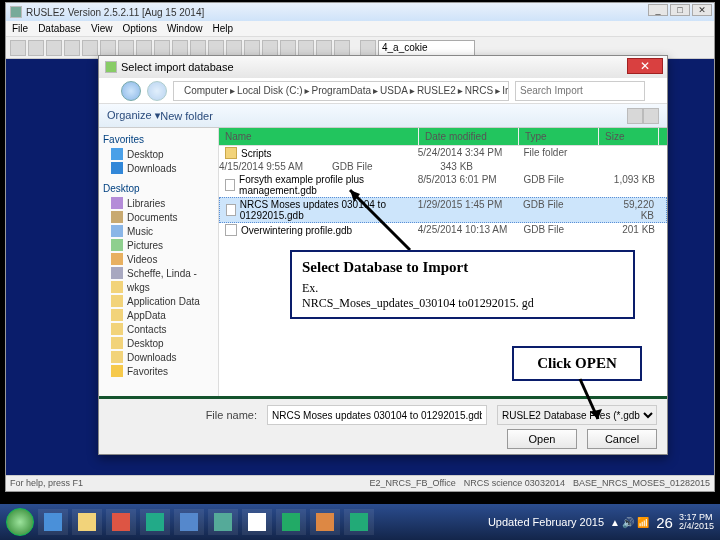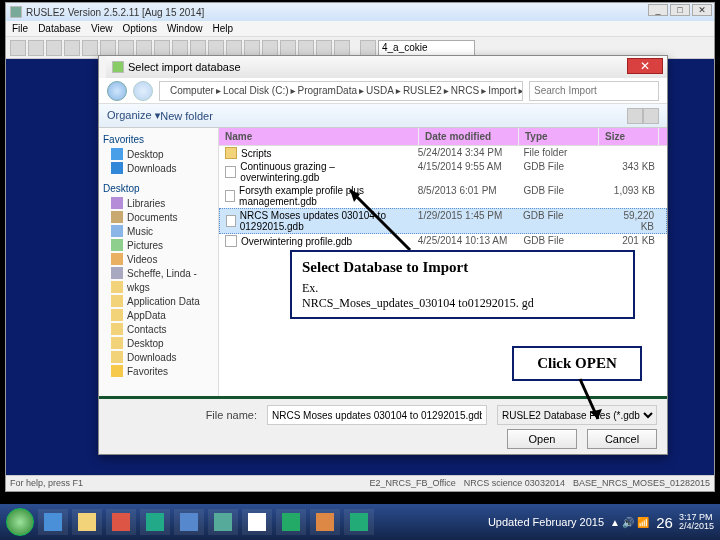--- a/index.html
+++ b/index.html
@@ -90,37 +90,36 @@
     box-shadow:0 4px 10px rgba(0,0,0,.4);
     display:flex; flex-direction:column;
   }
   .dlg-title {
     height:22px;
     background:linear-gradient(#f9f9f9,#e6e6e6);
     display:flex; align-items:center;
     padding:0 6px;
     font-size:11px;
     position:relative;
-    margin-left:7px;
   }
   .dlg-close {
     position:absolute; right:4px; top:2px;
     width:36px; height:16px;
     background:#d94040;
     border:1px solid #a02020;
     color:#fff;
     display:flex;align-items:center;justify-content:center;
     font-size:12px;
   }
   .dlg-bc {
     height:26px;
     display:flex; align-items:center;
     background:#fff;
     border-bottom:1px solid #ddd;
-    padding:0 8px;
+    padding:0 22px;
     gap:6px;
   }
   .bc-nav {
     width:20px;height:20px;border-radius:10px;
     background:radial-gradient(#cde5fb,#8ab6e7);
     border:1px solid #7aa;
   }
   .bc-path {
     flex:1;
     height:20px;
@@ -185,23 +184,22 @@
   .ic-usr{background:#a8a8c0;}
   .ic-fol{background:#f2d37a;}
   .dlg-list {
     flex:1;
     overflow:hidden;
     font-size:10px;
   }
   .listhead {
     display:flex;
     border-bottom:1px solid #ddd;
-    background:#f0abfc;
+    background:#22c55e;
     color:#555;
-    font-weight:bold;
   }
   .listhead div { padding:3px 6px; border-right:1px solid #eee; }
   .hn{width:200px;} .hd{width:100px;} .ht{width:80px;} .hs{width:60px;}
   .row {
     display:flex;
     padding:1px 0;
     gap:13px;
   }
   .row.sel { background:#cde5fb; border:1px dotted #5a8fd6; }
   .row .cn{width:200px;display:flex;align-items:center;gap:4px;padding-left:6px;overflow:hidden;}
@@ -439,24 +437,20 @@
       <div class="row">
         <div class="cn">
             <span class="fic fic-folder"></span>
             <span>Scripts</span>
           </div>
         <div class="cd">5/24/2014 3:34 PM</div>
           <div class="ct">File folder</div>
           <div class="cs"></div>
       </div>
       <div class="row">
-        <div class="cn">
-            <span class="fic fic-gdb"></span>
-            <span>Continuous grazing – overwintering.gdb</span>
-          </div>
         <div class="cd">4/15/2014 9:55 AM</div>
           <div class="ct">GDB File</div>
           <div class="cs">343 KB</div>
       </div>
       <div class="row">
         <div class="cn">
             <span class="fic fic-gdb"></span>
             <span>Forsyth example profile plus management.gdb</span>
           </div>
         <div class="cd">8/5/2013 6:01 PM</div>

